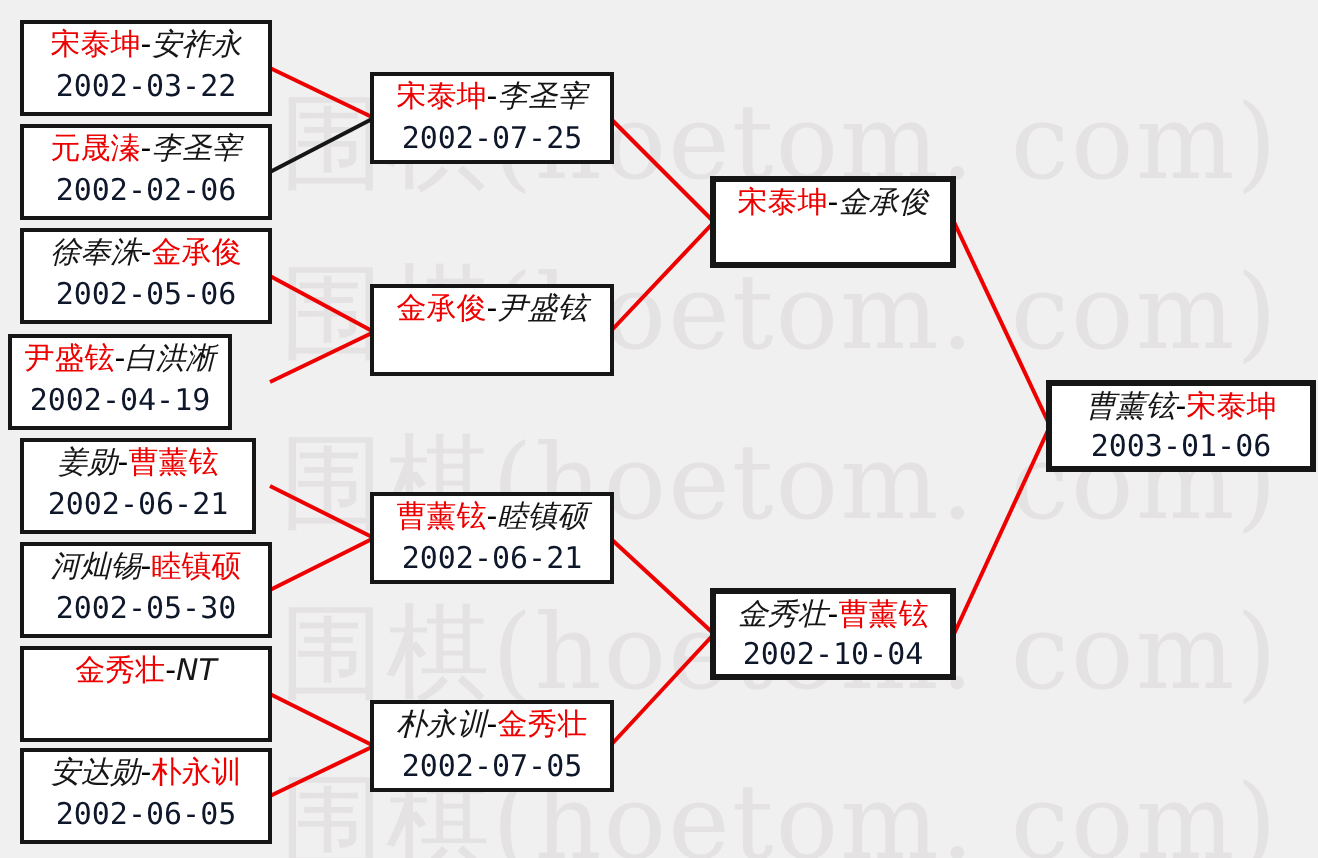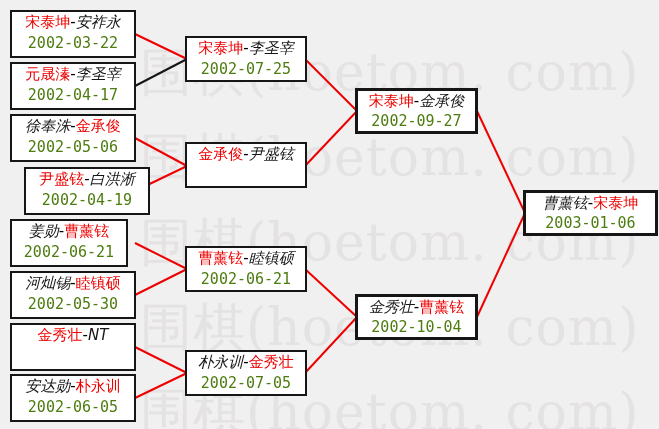--- a/index.html
+++ b/index.html
@@ -22,30 +22,30 @@
   .wm-4 { top: 382px; }
   
   #wires { position: absolute; left:0; top:0; z-index: 1; }
   
   .box {
     position: absolute; z-index: 2; box-sizing: border-box;
     background: #ffffff; border: 2px solid #161616;
     text-align: center; overflow: hidden;
   }
   .box .title { font-size: 15px; line-height: 21px; white-space: nowrap; }
-  .box .date  { font-size: 15px; line-height: 21px; font-family: "DejaVu Sans Mono", monospace; color: #4d7c0f; }
+  .box .date  { font-size: 15px; line-height: 21px; font-family: "DejaVu Sans Mono", monospace; color: #0f172a; }
   .box.thick { border-width: 3px; }
   .box.thick .title, .box.thick .date { line-height: 20px; }
   .title span[data-color="red"]   { color: #ee0000; }
   .title span[data-color="black"] { color: #161616; font-style: italic; }
   
   .p-r1m1 { left:10px;  top:10px;  width:126px; height:48px; }
   .p-r1m2 { left:10px;  top:62px;  width:126px; height:48px; }
   .p-r1m3 { left:10px;  top:114px; width:126px; height:48px; }
-  .p-r1m4 { left:24px;  top:167px; width:126px; height:48px; }
+  .p-r1m4 { left:4px;  top:167px; width:112px; height:48px; }
   .p-r1m5 { left:10px;  top:219px; width:118px; height:48px; }
   .p-r1m6 { left:10px;  top:271px; width:126px; height:48px; }
   .p-r1m7 { left:10px;  top:323px; width:126px; height:48px; }
   .p-r1m8 { left:10px;  top:374px; width:126px; height:48px; }
   
   .p-r2m1 { left:185px; top:36px;  width:122px; height:46px; }
   .p-r2m2 { left:185px; top:142px; width:122px; height:46px; }
   .p-r2m3 { left:185px; top:246px; width:122px; height:46px; }
   .p-r2m4 { left:185px; top:350px; width:122px; height:46px;text-align:center; }
   
@@ -81,21 +81,21 @@
     <line x1="477" y1="111" x2="525" y2="213" stroke-width="2" stroke="#ee0000"></line>
     <line x1="477" y1="317" x2="525" y2="213" stroke-width="2" stroke="#ee0000"></line>
   </svg>
 
   <div class="box p-r1m1">
     <div class="title"><span data-color="red">宋泰坤</span><span>-</span><span data-color="black">安祚永</span></div>
     <div class="date">2002-03-22</div>
   </div>
   <div class="box p-r1m2">
     <div class="title"><span data-color="red">元晟溱</span><span>-</span><span data-color="black">李圣宰</span></div>
-    <div class="date">2002-04-17</div>
+    <div class="date">2002-02-06</div>
   </div>
   <div class="box p-r1m3">
     <div class="title"><span data-color="black">徐奉洙</span><span>-</span><span data-color="red">金承俊</span></div>
     <div class="date">2002-05-06</div>
   </div>
   <div class="box p-r1m4">
     <div class="title"><span data-color="red">尹盛铉</span><span>-</span><span data-color="black">白洪淅</span></div>
     <div class="date">2002-04-19</div>
   </div>
   <div class="box p-r1m5">
@@ -126,21 +126,20 @@
     <div class="title"><span data-color="red">曹薰铉</span><span>-</span><span data-color="black">睦镇硕</span></div>
     <div class="date">2002-06-21</div>
   </div>
   <div class="box p-r2m4">
     <div class="title"><span data-color="black">朴永训</span><span>-</span><span data-color="red">金秀壮</span></div>
     <div class="date">2002-07-05</div>
   </div>
 
   <div class="box thick p-sf1">
     <div class="title"><span data-color="red">宋泰坤</span><span>-</span><span data-color="black">金承俊</span></div>
-    <div class="date">2002-09-27</div>
   </div>
   <div class="box thick p-sf2">
     <div class="title"><span data-color="black">金秀壮</span><span>-</span><span data-color="red">曹薰铉</span></div>
     <div class="date">2002-10-04</div>
   </div>
 
   <div class="box thick p-f">
     <div class="title"><span data-color="black">曹薰铉</span><span>-</span><span data-color="red">宋泰坤</span></div>
     <div class="date">2003-01-06</div>
   </div>

